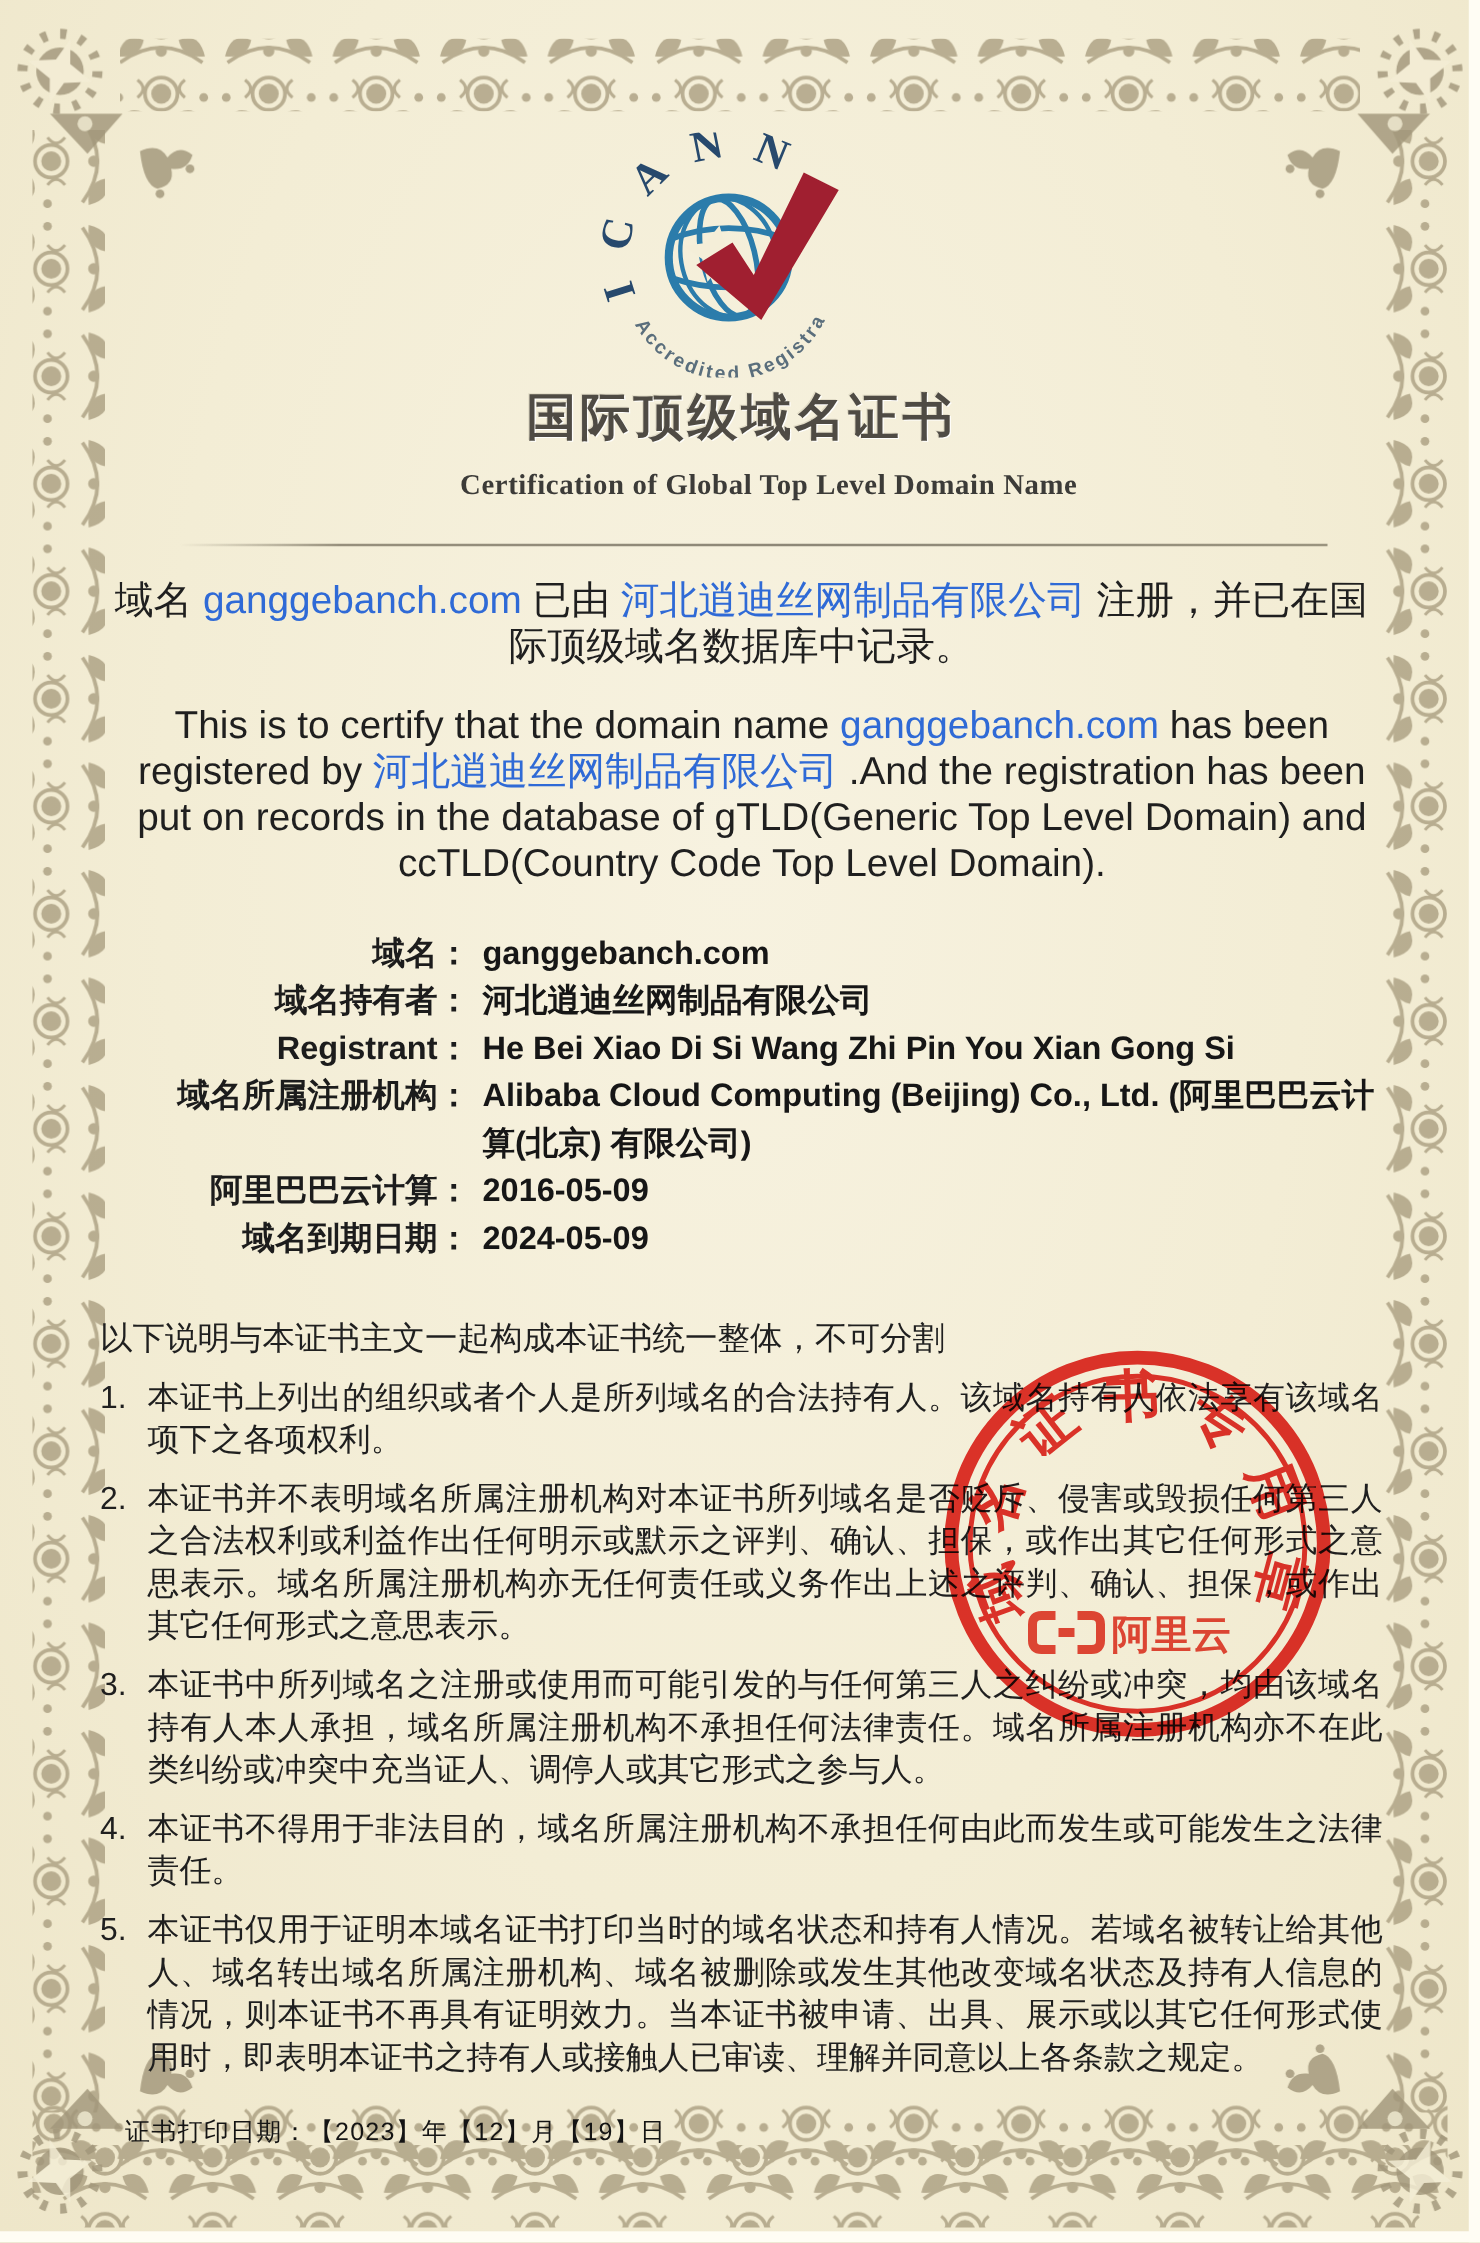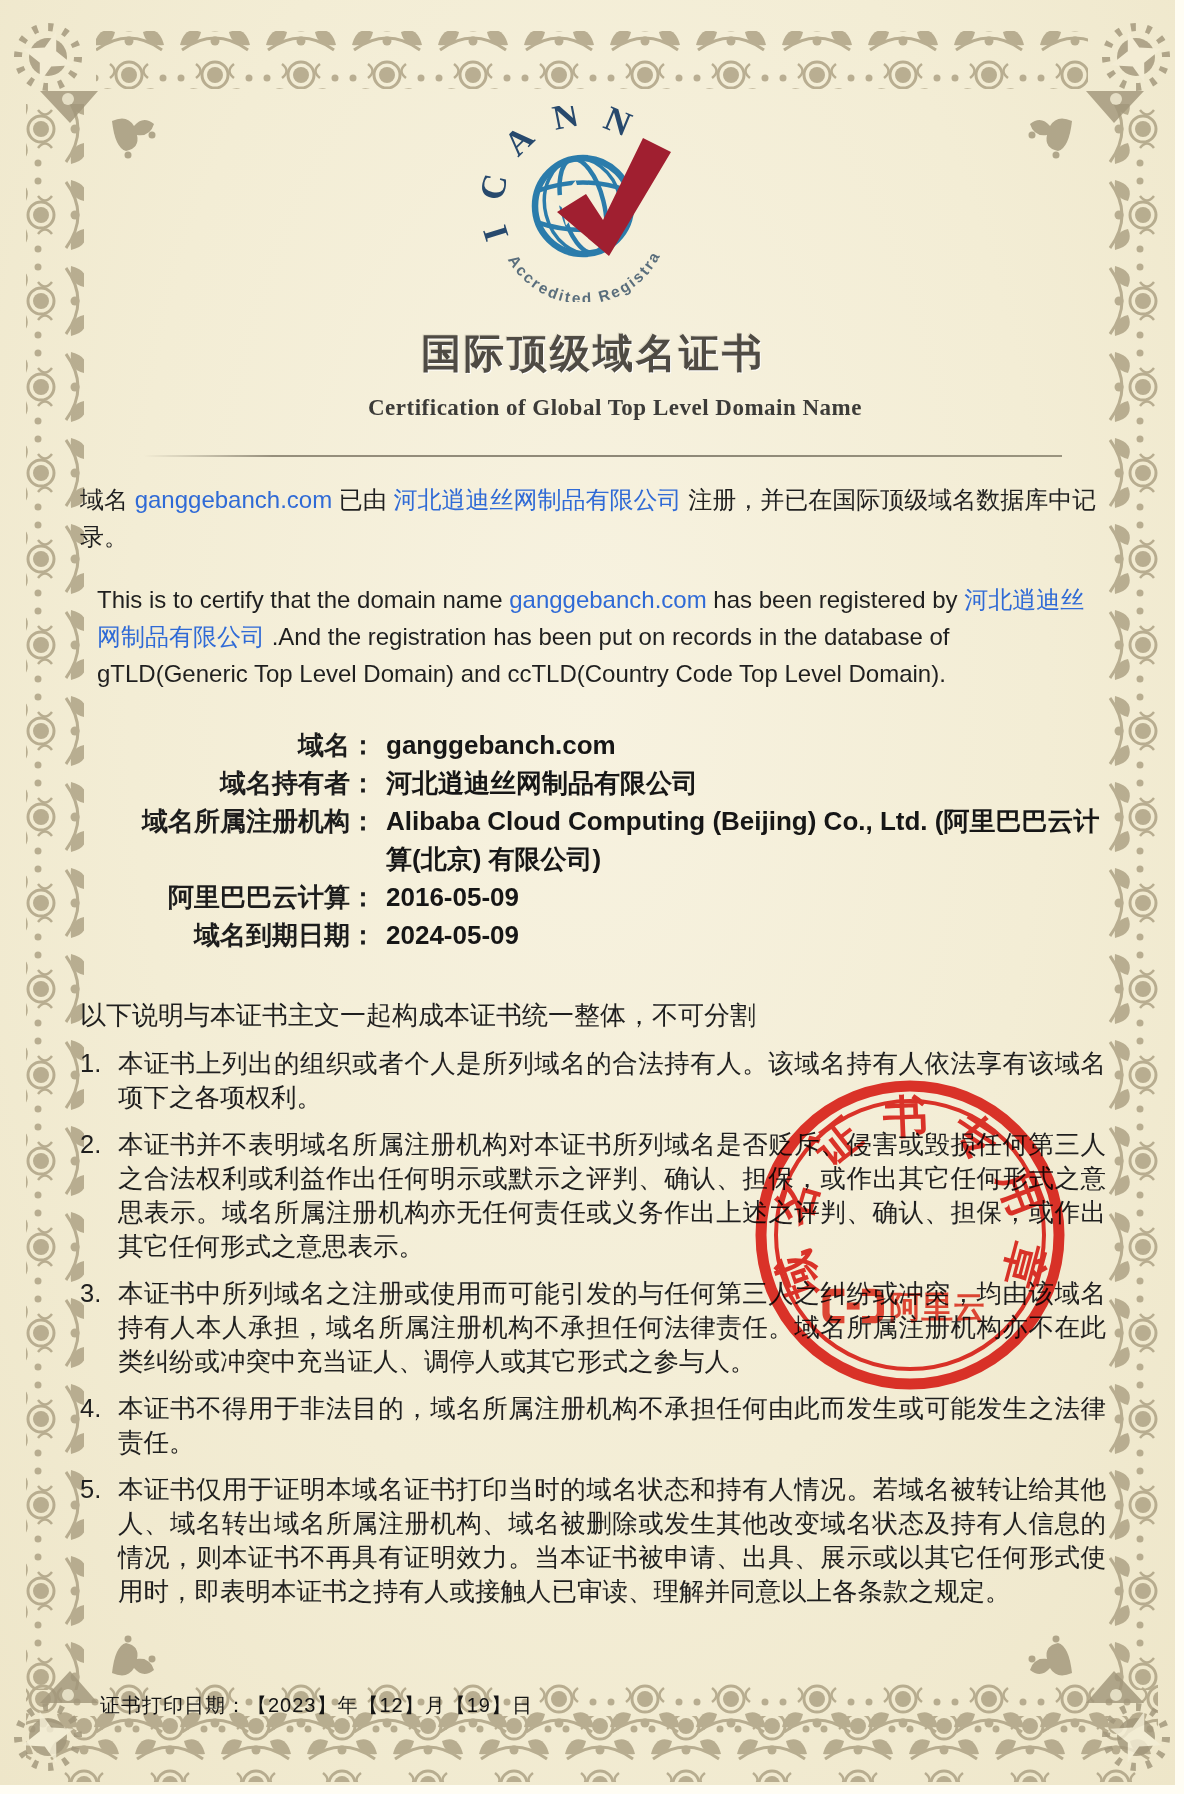--- a/index.html
+++ b/index.html
@@ -12,34 +12,34 @@
     font-family:"Liberation Sans","DejaVu Sans",sans-serif;
     color:#1f1f1f;
     box-sizing:border-box;
     border-right:9px solid #fffdf4;
     border-bottom:9px solid #fffdf4;
   }
   .border-frame{position:absolute;left:0;top:0;z-index:1;}
   .content{position:absolute;left:80px;top:0;width:1026px;z-index:2;}
   .logo-wrap{margin:106px auto 0;width:330px;height:196px;}
   .title-zh{
-    margin:24px 0 0;text-align:center;
+    margin:4px 0 0;text-align:center;
     font-size:40px;font-weight:700;letter-spacing:3px;color:#4f4b44;
     text-shadow:1px 1px 0 rgba(255,255,255,.9), -1px -1px 0 rgba(90,80,60,.12);
   }
   .title-en{
     margin:14px 0 0;text-align:center;
     font-family:"Liberation Serif","DejaVu Serif",serif;
     font-size:23px;font-weight:700;color:#3c3b38;letter-spacing:.5px;padding-left:44px;
   }
   .divider{
     margin:34px 0 0 64px;width:918px;height:2px;
     background:linear-gradient(90deg, rgba(148,142,125,0) 0%, #968f7c 14%, #8d8777 55%, #9a947f 100%);
   }
-  .para{font-size:24px;line-height:37px;margin:24px 0 0;}
+  .para{font-size:31px;line-height:37px;margin:24px 0 0;text-align:center;}
   .para-en{margin-top:26px;margin-left:17px;}
   .link{color:#2f6ad6;text-decoration:none;}
   .details{margin-top:34px;font-size:26px;line-height:38px;font-weight:bold;}
   .drow{display:flex;}
   .dlabel{width:296px;text-align:right;flex:0 0 296px;color:#1c1c1c;}
   .dvalue{flex:1;padding-left:10px;color:#161616;}
   .notes-heading{margin:44px 0 0;font-size:26px;line-height:34px;}
   .notes{margin-top:14px;}
   .note{display:flex;margin-bottom:13px;font-size:25.5px;line-height:34px;}
   .nnum{flex:0 0 38px;}
@@ -144,20 +144,24 @@
     <div class="details">
       <div class="drow">
         <div class="dlabel">域名：</div>
         <div class="dvalue">ganggebanch.com</div>
       </div>
       <div class="drow">
         <div class="dlabel">域名持有者：</div>
         <div class="dvalue">河北逍迪丝网制品有限公司</div>
       </div>
       <div class="drow">
+        <div class="dlabel">Registrant：</div>
+        <div class="dvalue">He Bei Xiao Di Si Wang Zhi Pin You Xian Gong Si</div>
+      </div>
+      <div class="drow">
         <div class="dlabel">域名所属注册机构：</div>
         <div class="dvalue">Alibaba Cloud Computing (Beijing) Co., Ltd. (阿里巴巴云计算(北京) 有限公司)</div>
       </div>
       <div class="drow">
         <div class="dlabel">阿里巴巴云计算：</div>
         <div class="dvalue">2016-05-09</div>
       </div>
       <div class="drow">
         <div class="dlabel">域名到期日期：</div>
         <div class="dvalue">2024-05-09</div>

